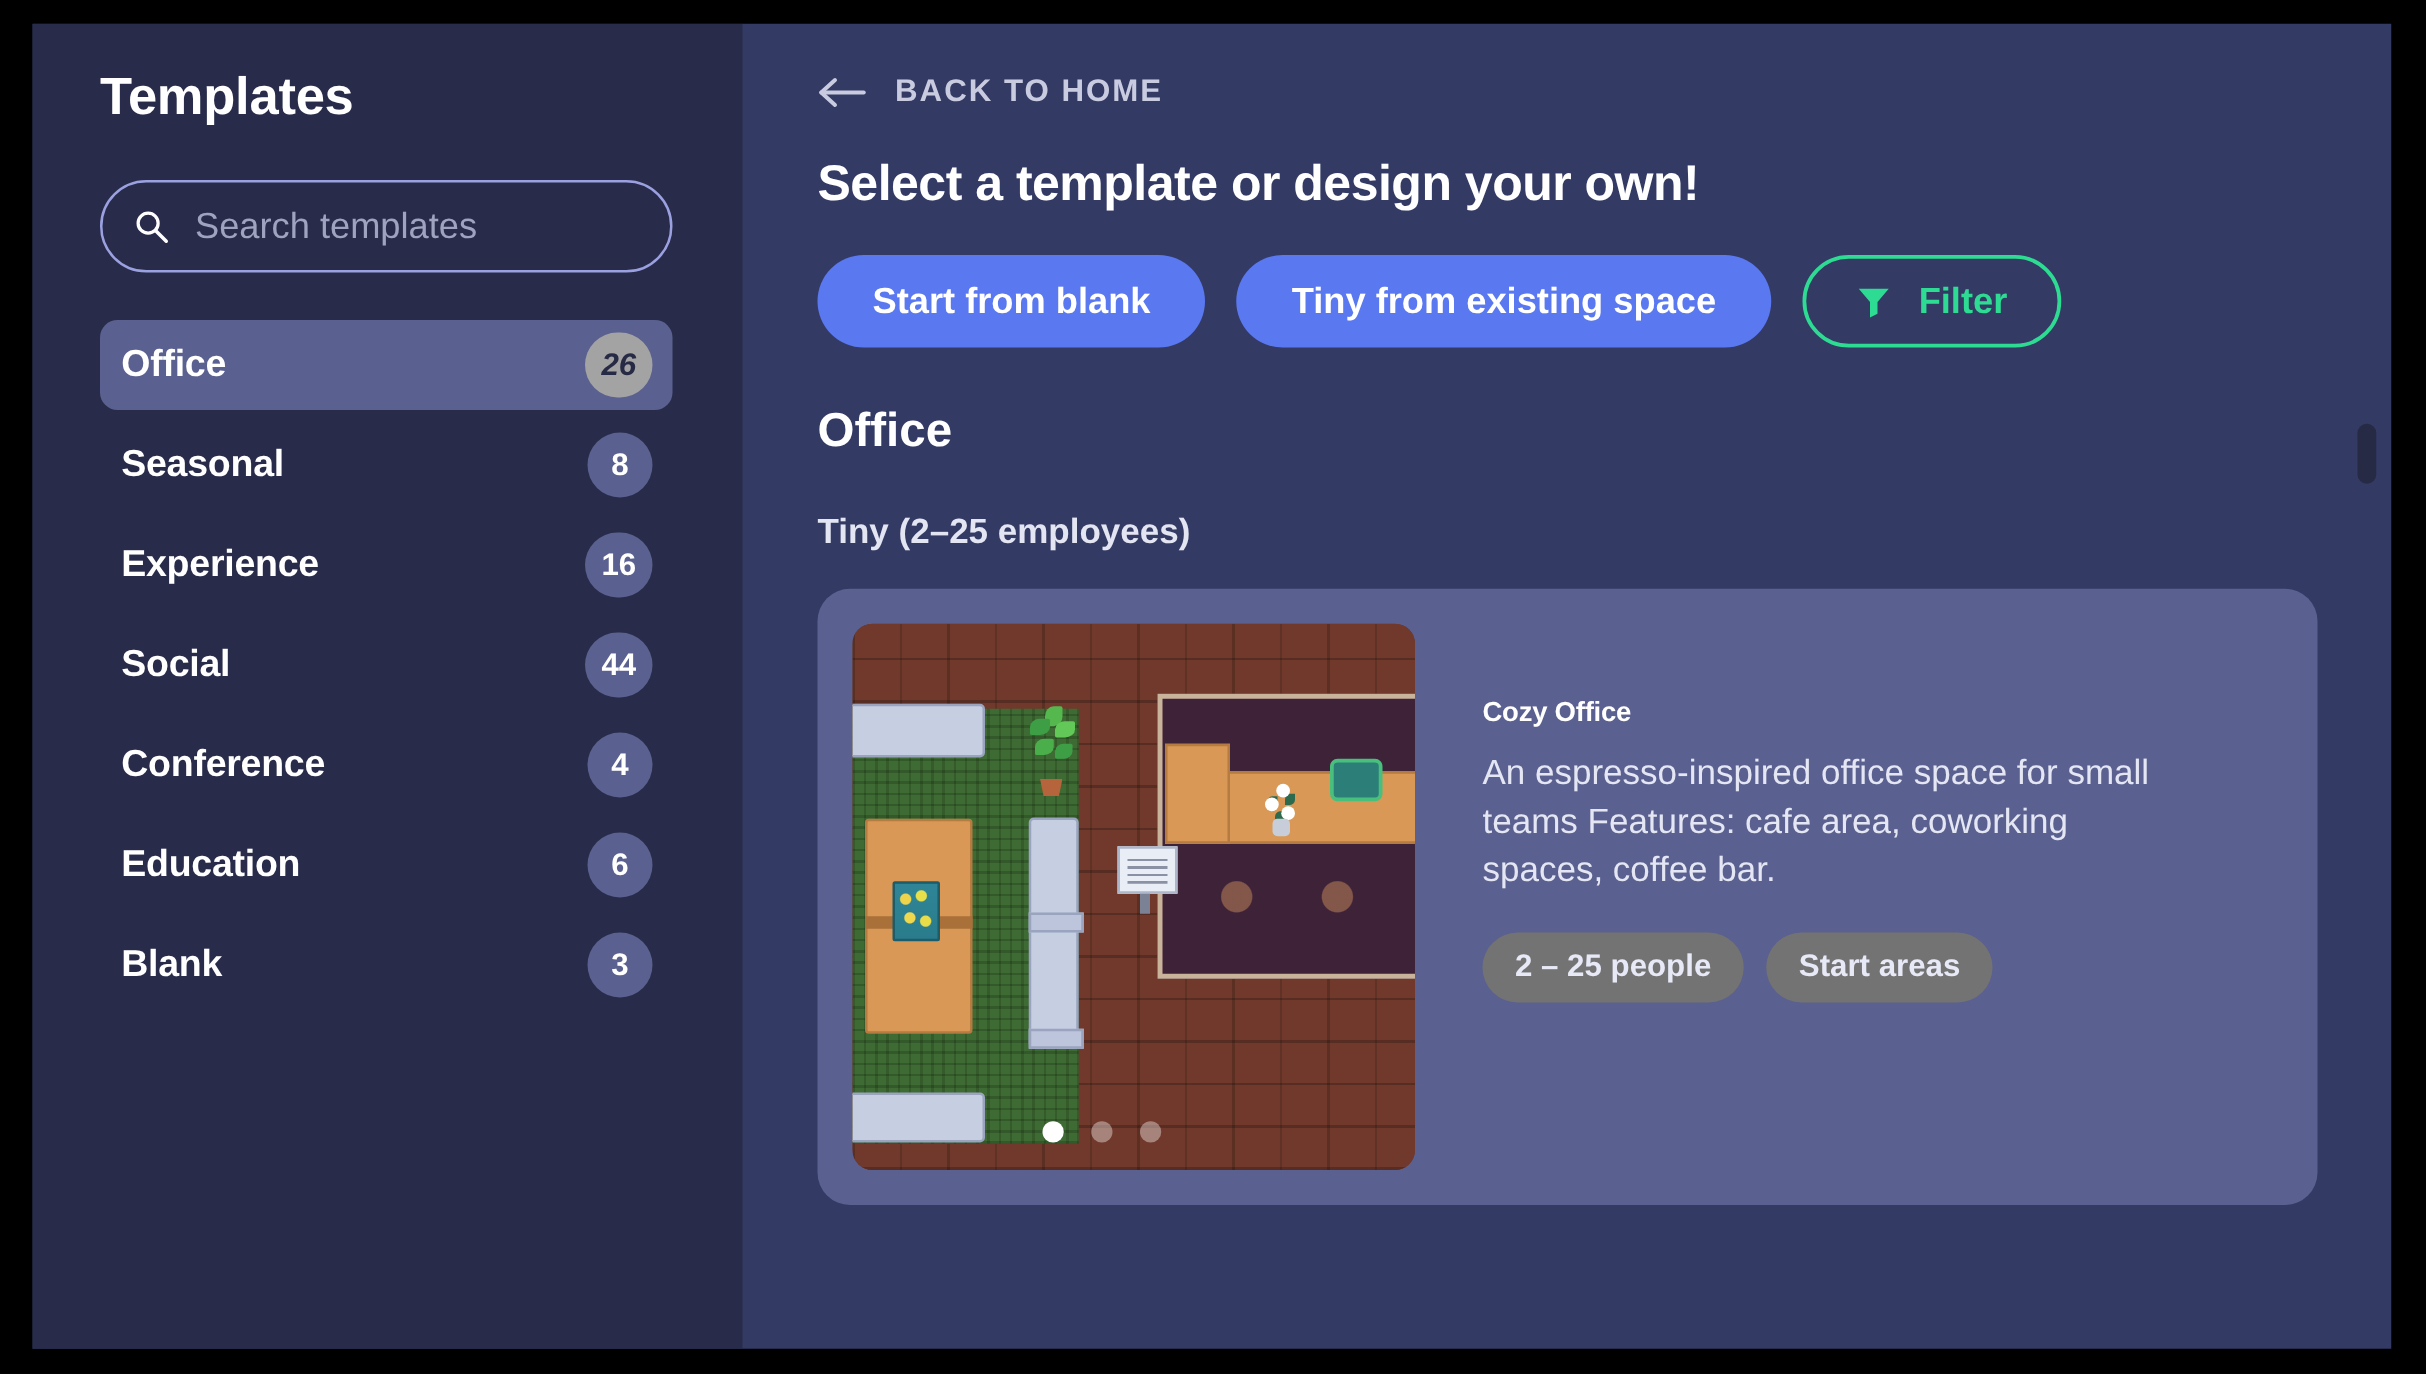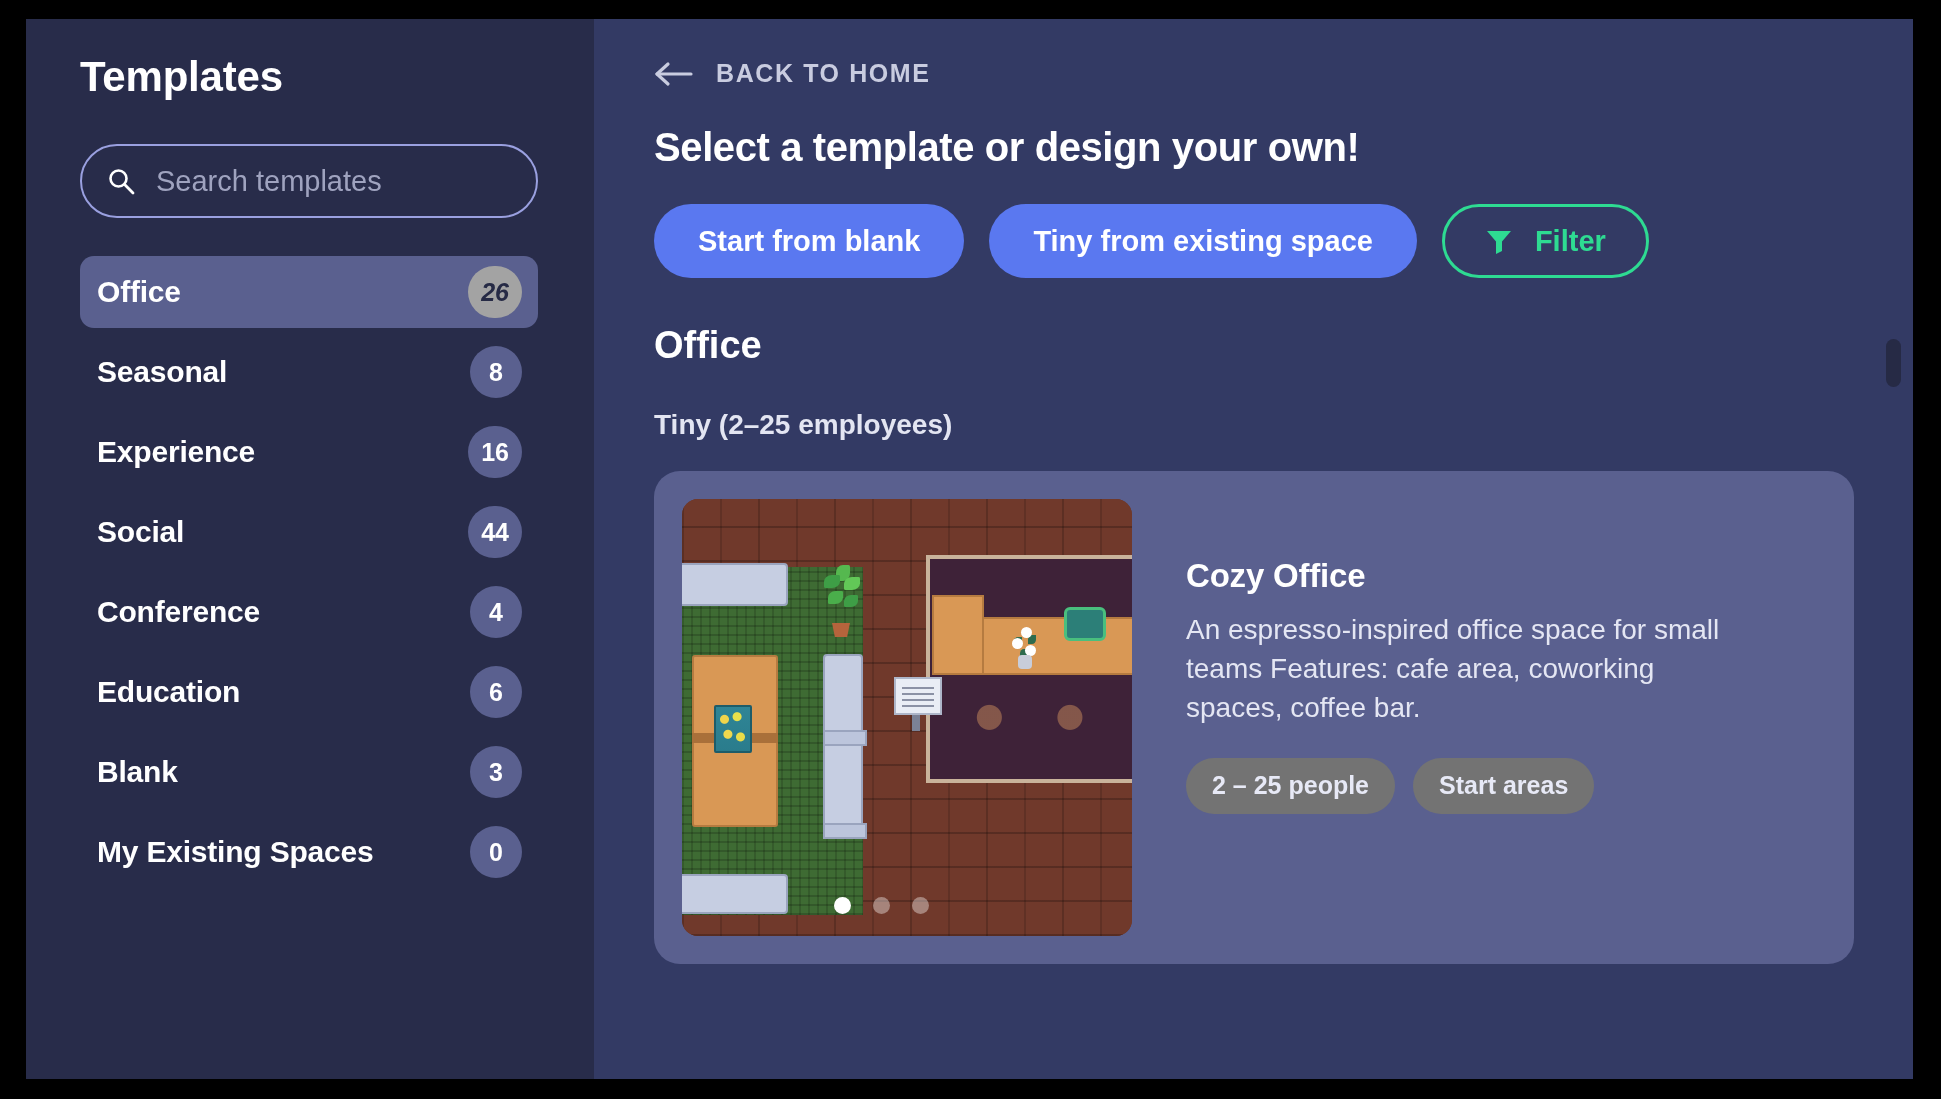--- a/index.html
+++ b/index.html
@@ -283,21 +283,21 @@
     opacity:.65;
   }
   .dots {
     position: absolute; left: 152px; bottom: 22px; display: flex; gap: 22px; align-items:center;
   }
   .dot { width: 17px; height: 17px; border-radius: 50%; background: rgba(255,255,255,0.38); cursor:pointer; }
   .dot.active { background: #FFFFFF; }
 
   .card-body { padding-top: 58px; flex: 1; }
   .card-title {
-    font-size: 33px; font-weight: 700; color: #FFFFFF; letter-spacing:-0.2px;
+    font-size: 22px; font-weight: 700; color: #FFFFFF; letter-spacing:-0.2px;
   }
   .card-desc {
     margin-top: 16px;
     font-size: 28px;
     line-height: 1.39;
     color: #E4E6F3;
     max-width: 560px;
   }
   .tag-row { display: flex; gap: 18px; margin-top: 30px; }
   .tag {
@@ -361,24 +361,20 @@
         <span class="cat-label">Conference</span>
         <span class="cat-badge">4</span>
       </div>
       <div class="cat-item">
         <span class="cat-label">Education</span>
         <span class="cat-badge">6</span>
       </div>
       <div class="cat-item">
         <span class="cat-label">Blank</span>
         <span class="cat-badge">3</span>
-      </div>
-      <div class="cat-item">
-        <span class="cat-label">My Existing Spaces</span>
-        <span class="cat-badge">0</span>
       </div>
     </nav>
   </aside>
 
   <main class="main">
 
     <div class="back-row">
       <span class="back-arrow">
         <svg viewBox="0 0 40 26" width="40" height="26" aria-hidden="true">
           <line x1="3" y1="13" x2="37" y2="13" stroke="#C9CCE0" stroke-width="3.2" stroke-linecap="round"></line>

